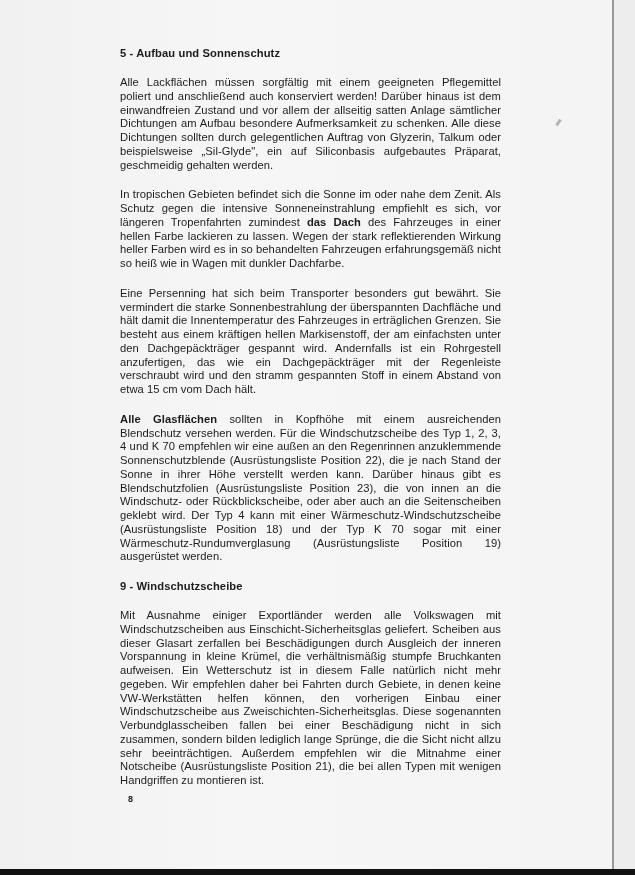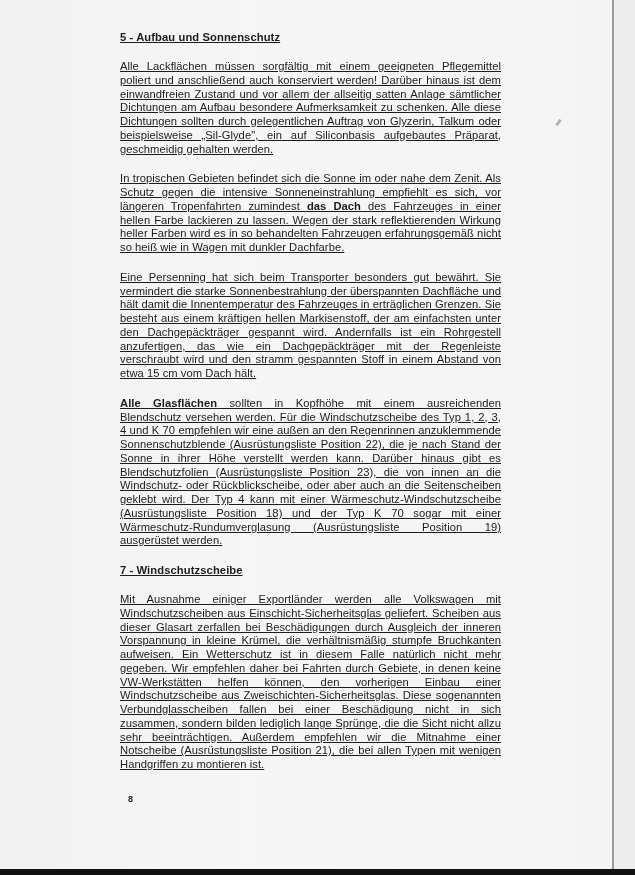--- a/index.html
+++ b/index.html
@@ -19,21 +19,21 @@
   }
   .page-right {
     position: absolute; left: 614px; top: 0; width: 21px; height: 869px;
     background: #ededed;
   }
   .bottom-strip {
     position: absolute; left: 0; top: 869px; width: 635px; height: 6px;
     background: #111;
   }
   .content {
-    position: absolute; left: 120px; top: 30px; width: 381px; text-decoration: underline;
+    position: absolute; left: 120px; top: 46px; width: 381px;
   }
   h2 {
     font-size: 11.2px; font-weight: bold; margin: 0 0 6px 0; line-height: 14px;
     letter-spacing: 0.1px;
   }
   p {
     font-size: 11.2px; line-height: 13.75px; margin: 16px 0 9px 0;
     text-align: justify; letter-spacing: 0.05px;
   }
   p .b { font-weight: bold; }
@@ -57,18 +57,18 @@
 
 <div class="content">
   <section>
     <h2>5 - Aufbau und Sonnenschutz</h2>
     <p>Alle Lackflächen müssen sorgfältig mit einem geeigneten Pflegemittel poliert und anschließend auch konserviert werden! Darüber hinaus ist dem einwandfreien Zustand und vor allem der allseitig satten Anlage sämtlicher Dichtungen am Aufbau besondere Aufmerksamkeit zu schenken. Alle diese Dichtungen sollten durch gelegentlichen Auftrag von Glyzerin, Talkum oder beispielsweise „Sil-Glyde", ein auf Siliconbasis aufgebautes Präparat, geschmeidig gehalten werden.</p>
     <p><span>In tropischen Gebieten befindet sich die Sonne im oder nahe dem Zenit. Als Schutz gegen die intensive Sonneneinstrahlung empfiehlt es sich, vor längeren Tropenfahrten zumindest </span><span class="b">das Dach</span><span> des Fahrzeuges in einer hellen Farbe lackieren zu lassen. Wegen der stark reflektierenden Wirkung heller Farben wird es in so behandelten Fahrzeugen erfahrungsgemäß nicht so heiß wie in Wagen mit dunkler Dachfarbe.</span></p>
     <p>Eine Persenning hat sich beim Transporter besonders gut bewährt. Sie vermindert die starke Sonnenbestrahlung der überspannten Dachfläche und hält damit die Innentemperatur des Fahrzeuges in erträglichen Grenzen. Sie besteht aus einem kräftigen hellen Markisenstoff, der am einfachsten unter den Dachgepäckträger gespannt wird. Andernfalls ist ein Rohrgestell anzufertigen, das wie ein Dachgepäckträger mit der Regenleiste verschraubt wird und den stramm gespannten Stoff in einem Abstand von etwa 15 cm vom Dach hält.</p>
     <p><span class="b">Alle Glasflächen</span><span> sollten in Kopfhöhe mit einem ausreichenden Blendschutz versehen werden. Für die Windschutzscheibe des Typ 1, 2, 3, 4 und K 70 empfehlen wir eine außen an den Regenrinnen anzuklemmende Sonnenschutzblende (Ausrüstungsliste Position 22), die je nach Stand der Sonne in ihrer Höhe verstellt werden kann. Darüber hinaus gibt es Blendschutzfolien (Ausrüstungsliste Position 23), die von innen an die Windschutz- oder Rückblickscheibe, oder aber auch an die Seitenscheiben geklebt wird. Der Typ 4 kann mit einer Wärmeschutz-Windschutzscheibe (Ausrüstungsliste Position 18) und der Typ K 70 sogar mit einer Wärmeschutz-Rundumverglasung (Ausrüstungsliste Position 19) ausgerüstet werden.</span></p>
   </section>
   <section class="section2">
-    <h2>7 - Windschutzscheibe</h2>
+    <h2>9 - Windschutzscheibe</h2>
     <p>Mit Ausnahme einiger Exportländer werden alle Volkswagen mit Windschutzscheiben aus Einschicht-Sicherheitsglas geliefert. Scheiben aus dieser Glasart zerfallen bei Beschädigungen durch Ausgleich der inneren Vorspannung in kleine Krümel, die verhältnismäßig stumpfe Bruchkanten aufweisen. Ein Wetterschutz ist in diesem Falle natürlich nicht mehr gegeben. Wir empfehlen daher bei Fahrten durch Gebiete, in denen keine VW-Werkstätten helfen können, den vorherigen Einbau einer Windschutzscheibe aus Zweischichten-Sicherheitsglas. Diese sogenannten Verbundglasscheiben fallen bei einer Beschädigung nicht in sich zusammen, sondern bilden lediglich lange Sprünge, die die Sicht nicht allzu sehr beeinträchtigen. Außerdem empfehlen wir die Mitnahme einer Notscheibe (Ausrüstungsliste Position 21), die bei allen Typen mit wenigen Handgriffen zu montieren ist.</p>
   </section>
 </div>
 
 <div class="page-number">8</div>
 
 </body></html>

